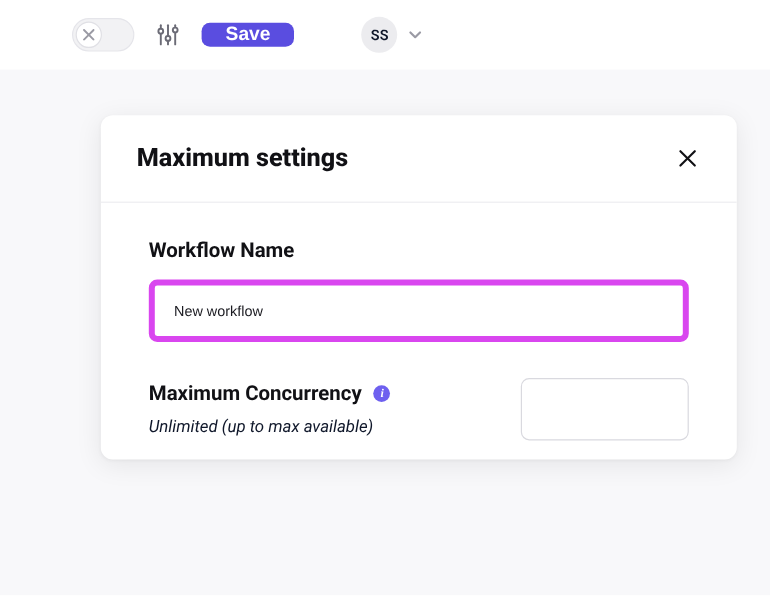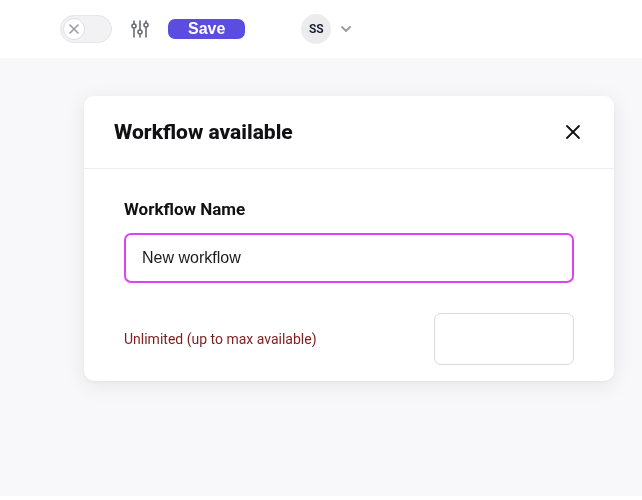--- a/index.html
+++ b/index.html
@@ -136,24 +136,24 @@
       font-weight: 700;
       color: #111115;
       margin-bottom: 14px;
       display: flex;
       align-items: center;
       gap: 8px;
     }
 
     .text-input {
       width: 100%;
-      border: 2px solid #d946ef;
+      border: 5px solid #d946ef;
       border-radius: 7px;
       padding: 14px 16px;
-      font-size: 16px;
+      font-size: 12px;
       color: #1a1a20;
       outline: none;
     }
 
     .row-concurrency {
       display: flex;
       align-items: center;
       justify-content: space-between;
       margin-top: 30px;
     }
@@ -176,21 +176,22 @@
       font-size: 10px;
       font-weight: 700;
       display: flex;
       align-items: center;
       justify-content: center;
       font-family: Georgia, serif;
       font-style: italic;
     }
     .helper-text {
       font-size: 14px;
-      color: #7f1d1d;
+      font-style: italic;
+      color: #0f172a;
     }
     .num-input {
       width: 140px;
       height: 52px;
       border: 1px solid #d9d9df;
       border-radius: 7px;
       padding: 0 14px;
       font-size: 16px;
       outline: none;
     }
@@ -227,36 +228,40 @@
     <div class="avatar">SS</div>
     <svg class="chevron" width="14" height="14" viewBox="0 0 14 14" fill="none" stroke="#9a9aa4" stroke-width="1.8" stroke-linecap="round" stroke-linejoin="round">
       <polyline points="3,5 7,9 11,5"></polyline>
     </svg>
   </div>
 </div>
 
 <div class="main">
   <div class="panel">
     <div class="panel-header">
-      <div class="panel-title">Workflow available</div>
+      <div class="panel-title">Maximum settings</div>
       <div class="close-btn">
         <svg width="16" height="16" viewBox="0 0 16 16">
           <line x1="2" y1="2" x2="14" y2="14" stroke="#111115" stroke-width="1.8" stroke-linecap="round"></line>
           <line x1="14" y1="2" x2="2" y2="14" stroke="#111115" stroke-width="1.8" stroke-linecap="round"></line>
         </svg>
       </div>
     </div>
 
     <div class="panel-body">
 
       <div class="field-label">Workflow Name</div>
       <input class="text-input" type="text" value="New workflow" style="">
 
       <div class="row-concurrency">
         <div class="left">
+          <div class="label-with-info">
+            <span class="field-label" style="margin-bottom:0">Maximum Concurrency</span>
+            <span class="info-badge">i</span>
+          </div>
           <div class="helper-text">Unlimited (up to max available)</div>
         </div>
         <input class="num-input" type="text" value="" style="">
       </div>
 
     </div>
   </div>
 </div>
 
 </body></html>

